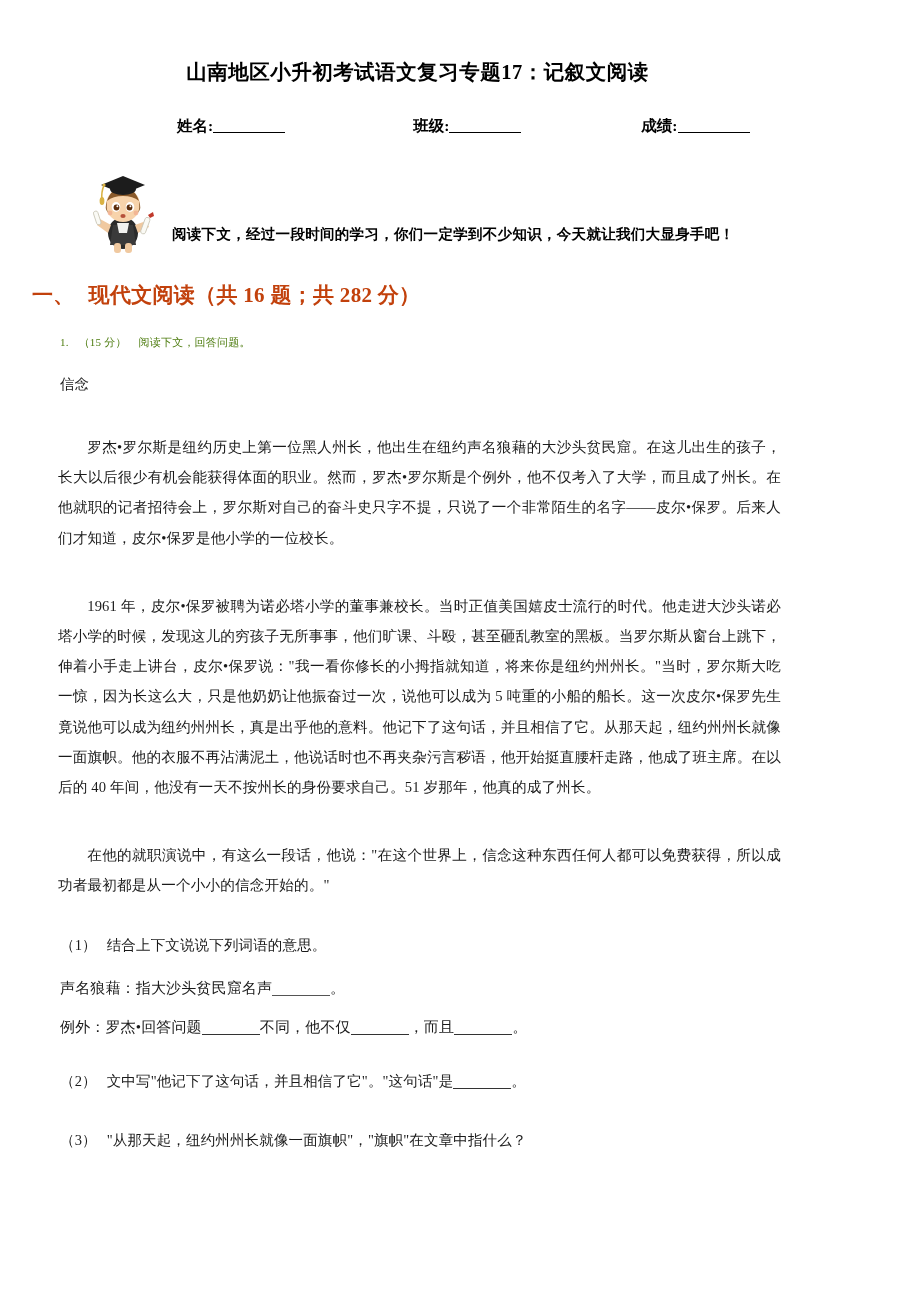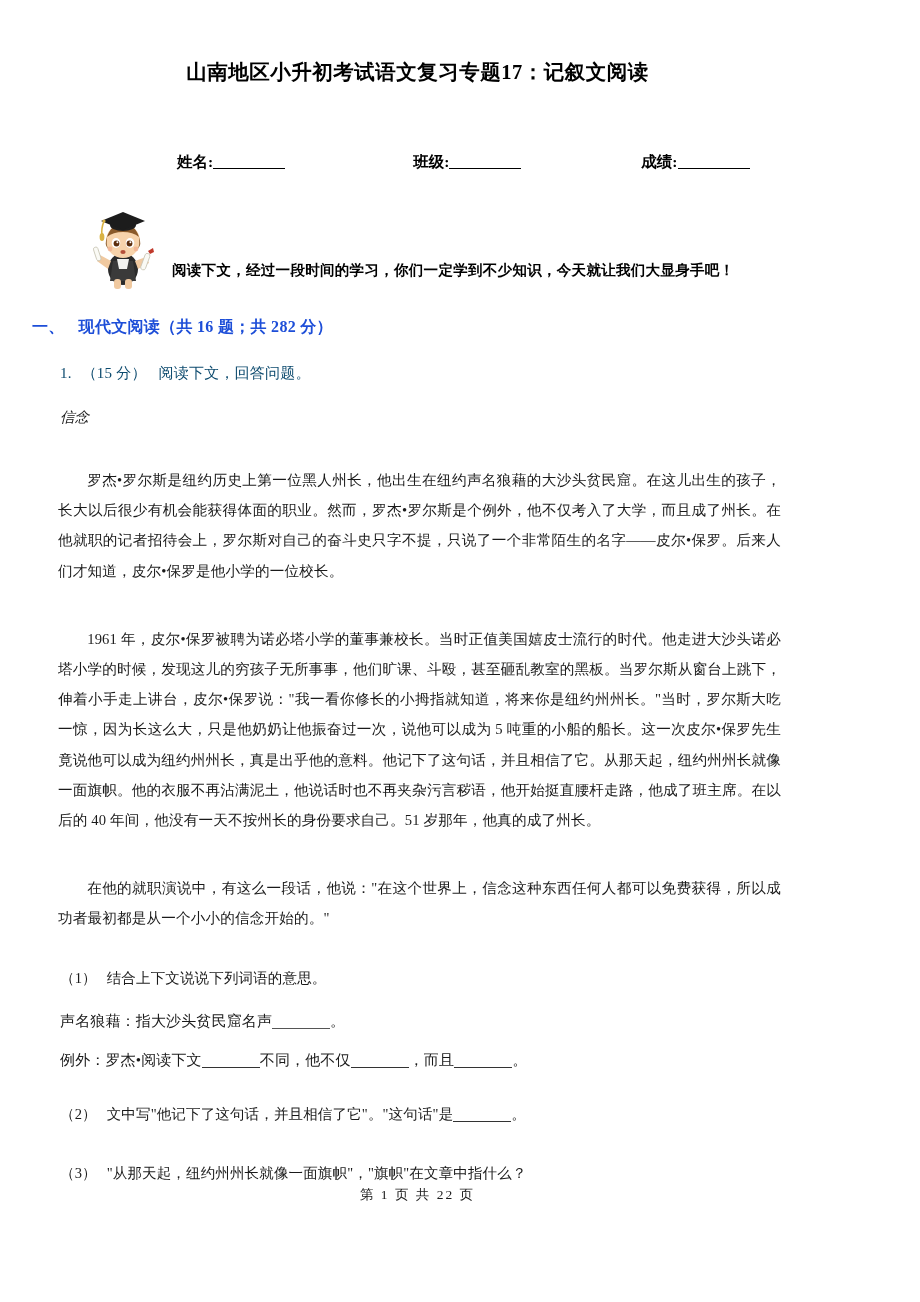--- a/index.html
+++ b/index.html
@@ -35,21 +35,21 @@
   }
 
   .id-fields {
     display: flex;
     margin-top: 30px;
     padding: 0 140px 0 145px;
     font-size: 15.5px;
     font-weight: bold;
     color: #000;
   }
-  .id-field { white-space: nowrap; margin-top: 36px; }
+  .id-field { white-space: nowrap; }
   .id-field.name  { flex: 0 0 auto; margin-right: 128px; }
   .id-field.class { flex: 0 0 auto; margin-right: 120px; }
   .id-field.score { flex: 0 0 auto; }
   .blank-line {
     display: inline-block;
     border-bottom: 1.4px solid #000;
     width: 72px;
     vertical-align: -2px;
   }
 
@@ -74,44 +74,43 @@
     font-weight: bold;
     color: #000;
     letter-spacing: 0.3px;
     white-space: nowrap;
     font-family: "Liberation Sans", "DejaVu Sans", sans-serif;
   }
 
   
   .section-heading {
     margin-top: 22px;
-    font-size: 16px;
-    font-weight: bold;
-    color: #1d4ed8;
+    font-size: 21px;
+    font-weight: bold;
+    color: #c2410c;
     letter-spacing: 0.3px;
   }
   .section-heading .num { margin-right: 14px; }
 
   
   .q-block { margin-top: 26px; }
   .q-stem {
-    font-size: 15px;
-    padding-left: 28px;
-    color: #0c4a6e;
+    font-size: 11px;
+    padding-left: 28px;
+    color: #4d7c0f;
     letter-spacing: 0.2px;
   }
   .q-stem .qnum { margin-right: 10px; }
   .q-stem .marks { margin-right: 12px; }
 
   .passage-title {
     margin-top: 25px;
     padding-left: 28px;
     font-size: 14.5px;
     color: #1a1a1a;
-    font-style: italic;
   }
 
   .para {
     margin-top: 38px;
     font-size: 14.6px;
     line-height: 2.07;
     text-align: justify;
     text-indent: 2em;
     color: #1a1a1a;
     padding: 0 22px 0 26px;
@@ -238,27 +237,26 @@
 
     <div class="sub-q">
       <span class="snum">（1）</span><span>结合上下文说说下列词语的意思。</span>
     </div>
 
     <div class="answer-line">
       <span>声名狼藉：指大沙头贫民窟名声</span><span class="fill-blank dotted"></span><span>。</span>
     </div>
 
     <div class="answer-line">
-      <span>例外：罗杰•阅读下文</span><span class="fill-blank"></span><span>不同，他不仅</span><span class="fill-blank"></span><span>，而且</span><span class="fill-blank"></span><span>。</span>
+      <span>例外：罗杰•回答问题</span><span class="fill-blank"></span><span>不同，他不仅</span><span class="fill-blank"></span><span>，而且</span><span class="fill-blank"></span><span>。</span>
     </div>
 
     <div class="sub-q">
       <span class="snum">（2）</span><span>文中写"他记下了这句话，并且相信了它"。"这句话"是</span><span class="fill-blank"></span><span>。</span>
     </div>
 
     <div class="sub-q">
       <span class="snum">（3）</span><span>"从那天起，纽约州州长就像一面旗帜"，"旗帜"在文章中指什么？</span>
     </div>
   </div>
 
-  <div class="footer">第 1 页 共 22 页</div>
 
 </div>
 
 </body></html>

